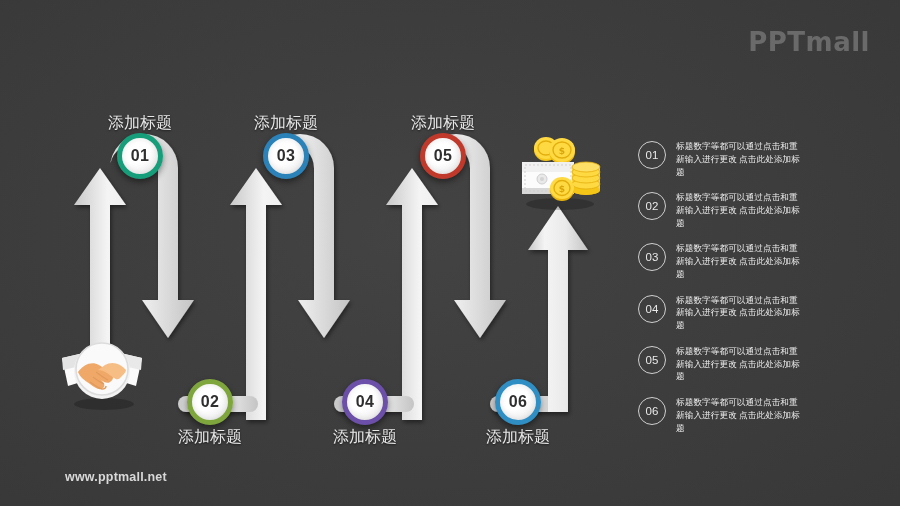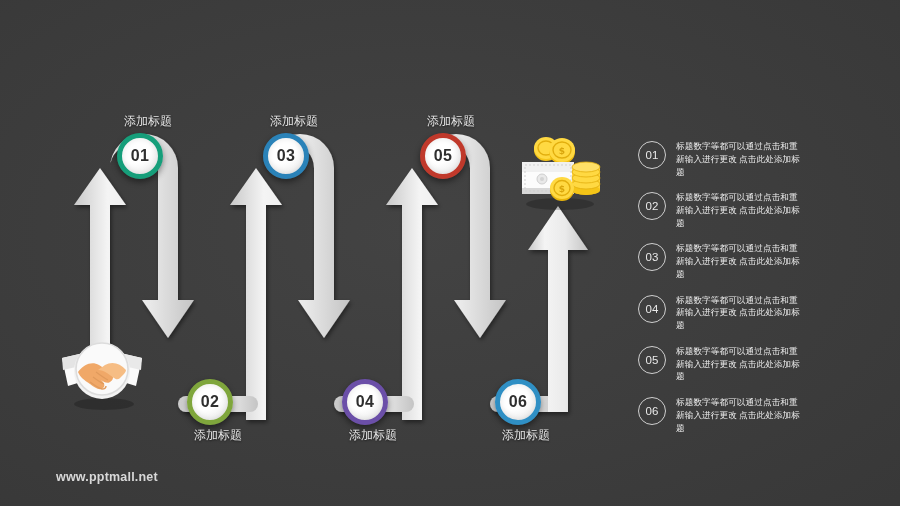--- a/index.html
+++ b/index.html
@@ -21,21 +21,21 @@
     position:absolute;right:30px;top:27px;
     font-size:26px;letter-spacing:.5px;
     color:#6d6d6d;
     font-family:"DejaVu Sans",sans-serif;
     font-weight:bold;
     opacity:.95;
   }
 
   
   .footer-url{
-    position:absolute;left:56px;bottom:22px;
+    position:absolute;left:65px;bottom:22px;
     font-size:12.5px;color:#d8d8d8;
     font-family:"Liberation Sans",sans-serif;
     font-weight:bold;
     letter-spacing:.2px;
   }
 
   
   #flow{position:absolute;left:0;top:0;width:640px;height:506px;}
 
   
@@ -49,24 +49,24 @@
     z-index:6;
   }
   .node span{
     font-size:16px;font-weight:bold;color:#2f2f2f;
     font-family:"Liberation Sans",sans-serif;
     letter-spacing:.3px;line-height:1;
     text-shadow:0 1px 0 rgba(255,255,255,.8);
   }
   .node-label{
     position:absolute;
-    font-size:12px;color:#e7e7e7;
+    font-size:16px;color:#e7e7e7;
     font-family:Liberation Sans, sans-serif;
     white-space:nowrap;z-index:6;
-    text-align:right;
+    text-align:left;
     text-shadow:0 1px 2px rgba(0,0,0,.6);
   }
 
   
   .icon-box{position:absolute;z-index:7;}
 
   
   .legend{
     position:absolute;left:638px;top:140px;width:250px;
   }
@@ -90,20 +90,21 @@
     font-family:Liberation Serif, serif;
     width:128px;
     letter-spacing:.1px;
   }
 </style>
 </head>
 <body>
 
 <div id="slide">
 
+  <div class="logo">PPTmall</div>
 
   <svg id="flow" viewBox="0 0 640 506">
     <defs>
       <linearGradient id="ribG" x1="0" y1="0" x2="1" y2="0">
         <stop offset="0%" stop-color="#c9c9c9"></stop>
         <stop offset="28%" stop-color="#f4f4f4"></stop>
         <stop offset="62%" stop-color="#eaeaea"></stop>
         <stop offset="100%" stop-color="#c4c4c4"></stop>
       </linearGradient>
       <filter id="sh" x="-40%" y="-40%" width="190%" height="190%">

